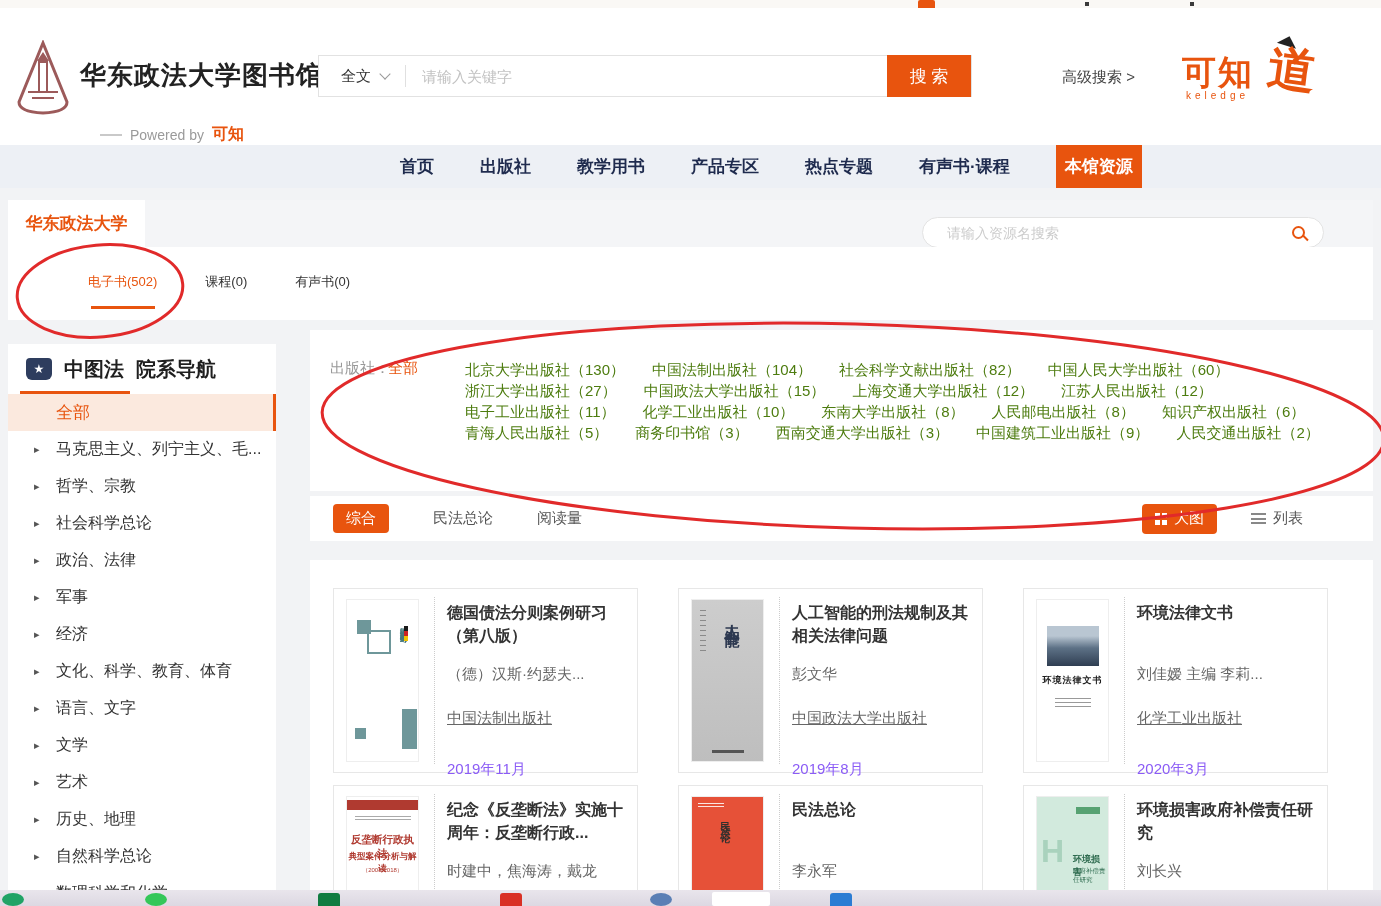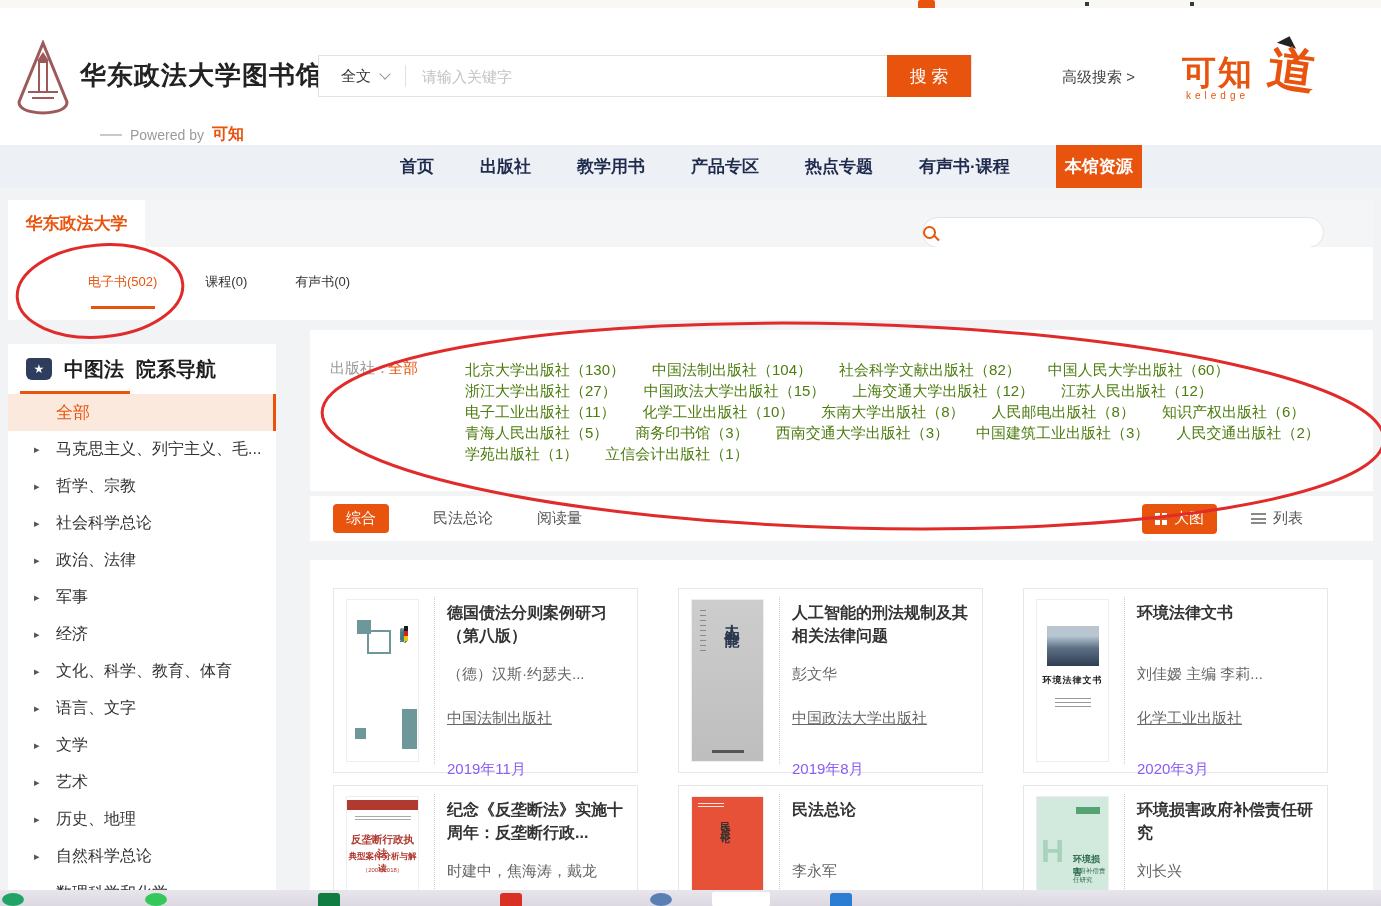--- a/index.html
+++ b/index.html
@@ -185,20 +185,21 @@
   </div>
 </div>
 
 <div id="navbar">
     <div id="nav-items" style="display:contents"><div class="nav-item">首页</div><div class="nav-item">出版社</div><div class="nav-item">教学用书</div><div class="nav-item">产品专区</div><div class="nav-item">热点专题</div><div class="nav-item">有声书·课程</div><div class="nav-item active">本馆资源</div></div>
   </div>
 
 <div id="org-row">
   <div id="org-tab">华东政法大学</div>
   <div id="res-search">
+    <input id="res-input" placeholder="请输入资源名搜索" style="">
     <span class="mag"></span>
   </div>
 </div>
 
 <div id="tabs-row">
     <div id="lib-tabs" style="display:contents"><div class="lib-tab active">电子书(502)</div><div class="lib-tab">课程(0)</div><div class="lib-tab">有声书(0)</div></div>
   </div>
 
 <div id="sidebar">
   <div id="side-head">
@@ -265,22 +266,21 @@
     </div>
 </div>
 
 <div id="pub-panel">
   <span id="pub-label">出版社：</span>
   <span id="pub-all">全部</span>
   <div id="pub-rows">
       <div class="pub-row"><a class="pub-link">北京大学出版社（130）</a><a class="pub-link">中国法制出版社（104）</a><a class="pub-link">社会科学文献出版社（82）</a><a class="pub-link">中国人民大学出版社（60）</a></div>
       <div class="pub-row"><a class="pub-link">浙江大学出版社（27）</a><a class="pub-link">中国政法大学出版社（15）</a><a class="pub-link">上海交通大学出版社（12）</a><a class="pub-link">江苏人民出版社（12）</a></div>
       <div class="pub-row"><a class="pub-link">电子工业出版社（11）</a><a class="pub-link">化学工业出版社（10）</a><a class="pub-link">东南大学出版社（8）</a><a class="pub-link">人民邮电出版社（8）</a><a class="pub-link">知识产权出版社（6）</a></div>
-      <div class="pub-row"><a class="pub-link">青海人民出版社（5）</a><a class="pub-link">商务印书馆（3）</a><a class="pub-link">西南交通大学出版社（3）</a><a class="pub-link">中国建筑工业出版社（3）</a><a class="pub-link">人民交通出版社（2）</a></div>
-      <div class="pub-row"><a class="pub-link">学苑出版社（1）</a><a class="pub-link">立信会计出版社（1）</a></div>
+      <div class="pub-row"><a class="pub-link">青海人民出版社（5）</a><a class="pub-link">商务印书馆（3）</a><a class="pub-link">西南交通大学出版社（3）</a><a class="pub-link">中国建筑工业出版社（9）</a><a class="pub-link">人民交通出版社（2）</a></div>
     </div>
 </div>
 
 <div id="sort-panel">
   <div id="sort-options">
       <div class="sort-opt active">综合</div>
       <div class="sort-opt">民法总论</div>
       <div class="sort-opt">阅读量</div>
     </div>
   <div id="view-toggles">

